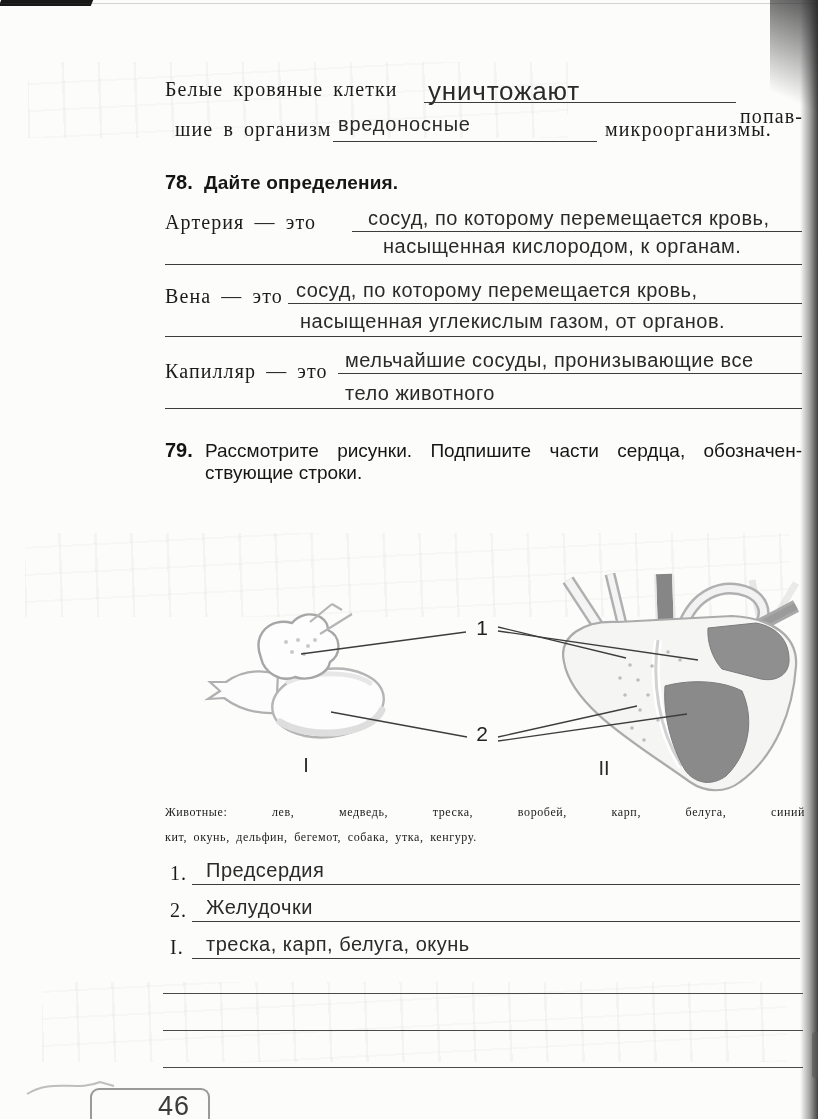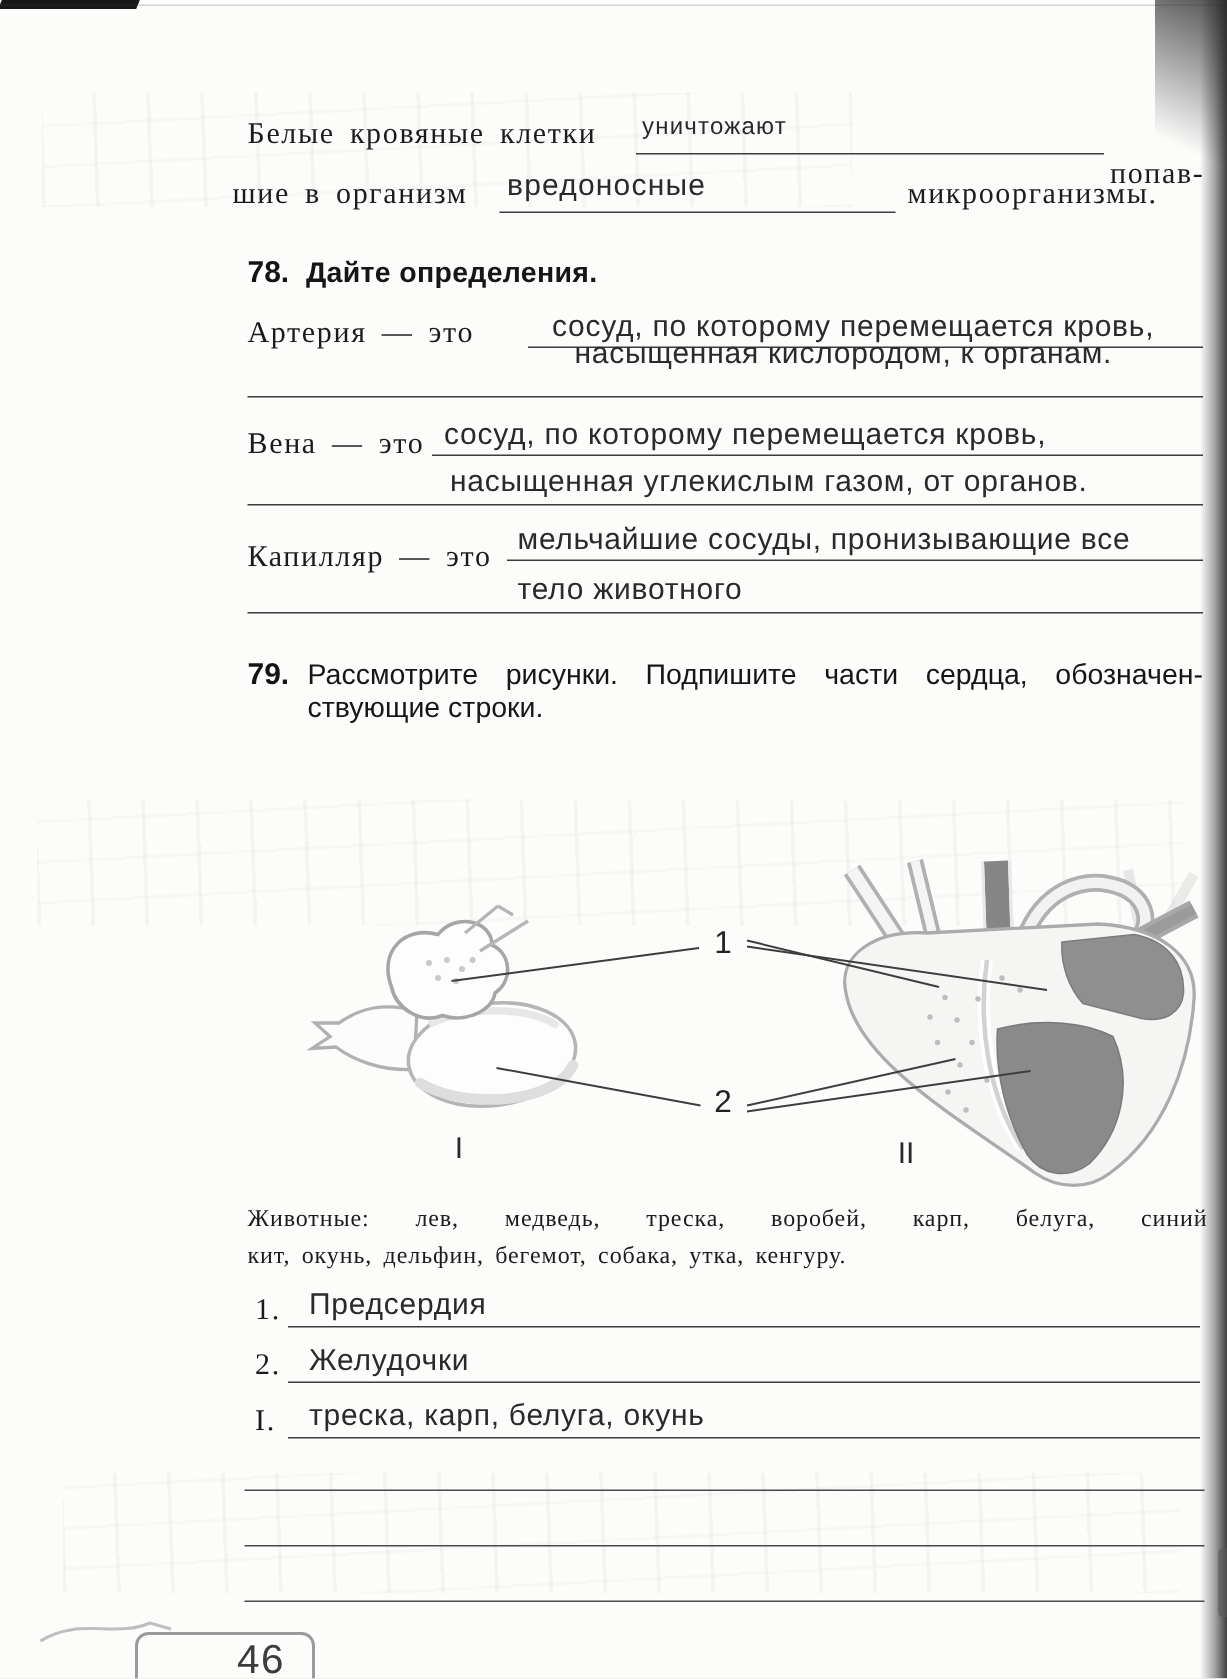--- a/index.html
+++ b/index.html
@@ -11,21 +11,21 @@
   .abs{position:absolute;white-space:nowrap;}
   .serif{font-family:"Liberation Serif","DejaVu Serif",serif;font-size:20px;letter-spacing:1.1px;word-spacing:4px;color:#1b1b1b;}
   .tasknum{font-family:"Liberation Sans",sans-serif;font-weight:700;font-size:20px;color:#141414;}
   .tasktext{font-family:"Liberation Sans",sans-serif;font-size:19px;color:#161616;letter-spacing:.2px;}
   .answer{font-family:"Liberation Sans",sans-serif;font-size:20px;color:#2a2a2a;letter-spacing:.5px;}
   .rule{position:absolute;height:0;border-top:1.7px solid #3c3c3c;}
   .rule.thin{border-top:1.4px solid #4a4a4a;}
   .para{position:absolute;font-family:"Liberation Sans",sans-serif;font-size:19px;line-height:21.6px;color:#161616;}
   .para .jl{text-align:justify;text-align-last:justify;width:100%;}
   .para .ll{text-align:left;}
-  .animals{position:absolute;width:640px;font-size:16px;line-height:25px;}
+  .animals{position:absolute;width:640px;font-size:12px;line-height:25px;}
   .animals .jl{text-align:justify;text-align-last:justify;}
   
   .wm{position:absolute;opacity:.5;filter:blur(.4px);pointer-events:none;
     background:
       repeating-linear-gradient(88deg, rgba(125,125,125,.13) 0 2.5px, rgba(0,0,0,0) 2.5px 36px),
       repeating-linear-gradient(-3deg, rgba(135,135,135,.09) 0 2px, rgba(0,0,0,0) 2px 27px);
   }
   
   .scan-right{position:absolute;right:0;top:0;width:18px;height:100%;
     background:linear-gradient(to right, rgba(255,255,255,0), rgba(75,75,75,.5) 55%, rgba(38,38,38,.88));}
@@ -48,36 +48,36 @@
   <div class="scan-top-line"></div>
   <div class="scan-right"></div>
   <div class="scan-right-top"></div>
   <div class="scan-right-notch"></div>
 
   <div class="wm" style="left:28px;top:62px;width:540px;height:76px;"></div>
   <div class="wm" style="left:25px;top:533px;width:765px;height:84px;"></div>
   <div class="wm" style="left:42px;top:982px;width:745px;height:80px;"></div>
 
   <span class="abs serif" style="left:165px;top:78px;">Белые кровяные клетки</span>
-  <span class="abs answer" style="left:428px;top:76px;font-size:16px;letter-spacing:.8px;">уничтожают</span>
+  <span class="abs answer" style="left:428px;top:76px;font-size:26px;letter-spacing:.8px;">уничтожают</span>
   <div class="rule" style="left:424px;top:102px;width:312px;"></div>
   <span class="abs serif" style="left:740px;top:78px;margin-top:27px;">попав-</span>
 
-  <span class="abs serif" style="left:155px;top:118px;">шие в организм</span>
+  <span class="abs serif" style="left:175px;top:118px;">шие в организм</span>
   <span class="abs answer" style="left:338px;top:113px;font-size:20px;letter-spacing:.8px;">вредоносные</span>
   <div class="rule" style="left:333px;top:141px;width:264px;"></div>
   <span class="abs serif" style="left:605px;top:118px;">микроорганизмы.</span>
 
   <span class="abs tasknum" style="left:165px;top:171px;">78.</span>
   <span class="abs tasktext" style="left:204px;top:172px;font-weight:600;">Дайте определения.</span>
 
   <span class="abs serif" style="left:165px;top:211px;">Артерия — это</span>
   <span class="abs answer" style="left:368px;top:207px;">сосуд, по которому перемещается кровь,</span>
   <div class="rule" style="left:352px;top:231px;width:450px;"></div>
-  <span class="abs answer" style="left:383px;top:225px;">насыщенная кислородом, к органам.</span>
+  <span class="abs answer" style="left:383px;top:235px;">насыщенная кислородом, к органам.</span>
   <div class="rule" style="left:165px;top:264px;width:637px;"></div>
 
   <span class="abs serif" style="left:165px;top:285px;">Вена — это</span>
   <span class="abs answer" style="left:296px;top:279px;">сосуд, по которому перемещается кровь,</span>
   <div class="rule" style="left:288px;top:303px;width:514px;"></div>
   <span class="abs answer" style="left:300px;top:310px;">насыщенная углекислым газом, от органов.</span>
   <div class="rule" style="left:165px;top:336px;width:637px;"></div>
 
   <span class="abs answer" style="left:345px;top:349px;">мельчайшие сосуды, пронизывающие все</span>
   <span class="abs serif" style="left:165px;top:360px;">Капилляр — это</span>

